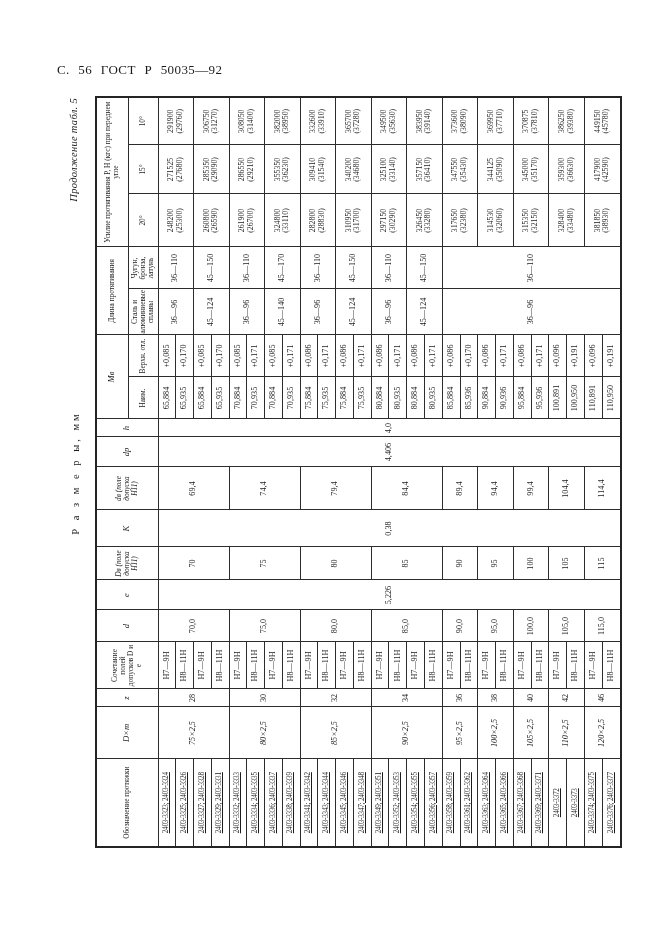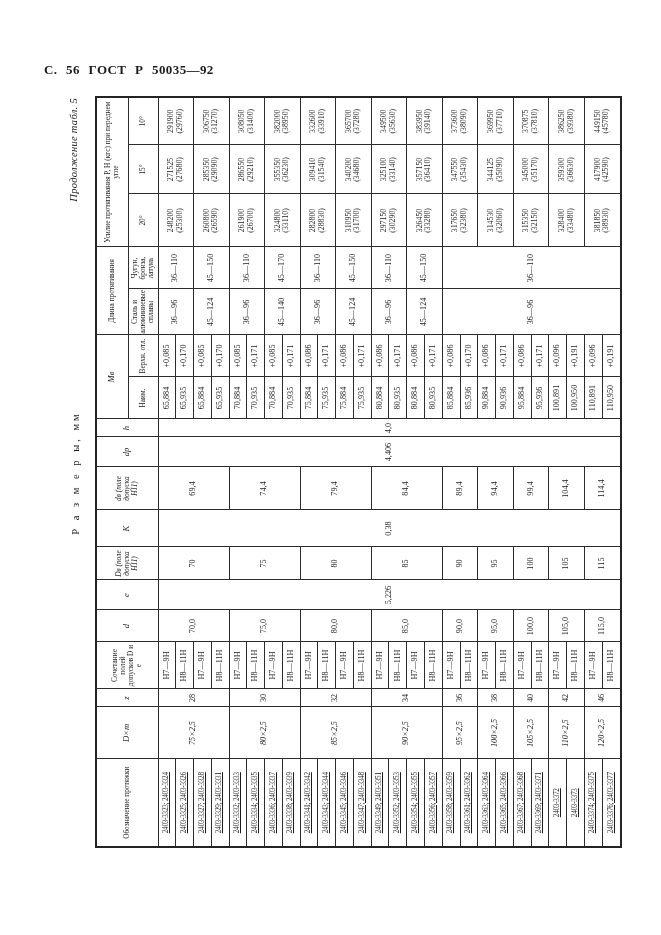--- a/index.html
+++ b/index.html
@@ -1,17 +1,17 @@
 <!DOCTYPE html>
 <html><head>
 <meta charset="utf-8">
 <style>
   html,body{margin:0;padding:0;width:661px;height:935px;overflow:hidden;background:#ffffff;}
   body{font-family:"Liberation Serif",serif;color:#1b1b1b;position:relative;}
-  .page-header{position:absolute;top:62px;left:44px;font-size:13px;font-weight:bold;word-spacing:5px;letter-spacing:.4px;white-space:nowrap;}
+  .page-header{position:absolute;top:62px;left:57px;font-size:13px;font-weight:normal;word-spacing:5px;letter-spacing:.4px;white-space:nowrap;}
   .rotated-block{position:absolute;top:98px;left:62px;width:750px;height:560px;transform:rotate(-90deg) translateX(-750px);transform-origin:top left;}
   .caption-row{position:absolute;top:0;left:0;width:750px;height:30px;}
   .size-caption{position:absolute;left:0;right:0;top:8px;text-align:center;font-size:10.5px;letter-spacing:3px;}
   .cont-caption{position:absolute;right:0;top:6px;font-size:10.5px;font-style:italic;letter-spacing:.3px;}
   table{border-collapse:collapse;table-layout:fixed;width:750px;height:527px;position:absolute;top:33px;left:0;border:2px solid #242424;}
   td,th{border:1px solid #2c2c2c;padding:0 1px;text-align:center;vertical-align:middle;overflow:hidden;}
   thead th{font-weight:normal;font-size:7.3px;line-height:1.12;}
   thead tr.h1{height:32px;}
   thead tr.h2{height:30px;}
   .sym{font-style:italic;font-size:8.6px;}

